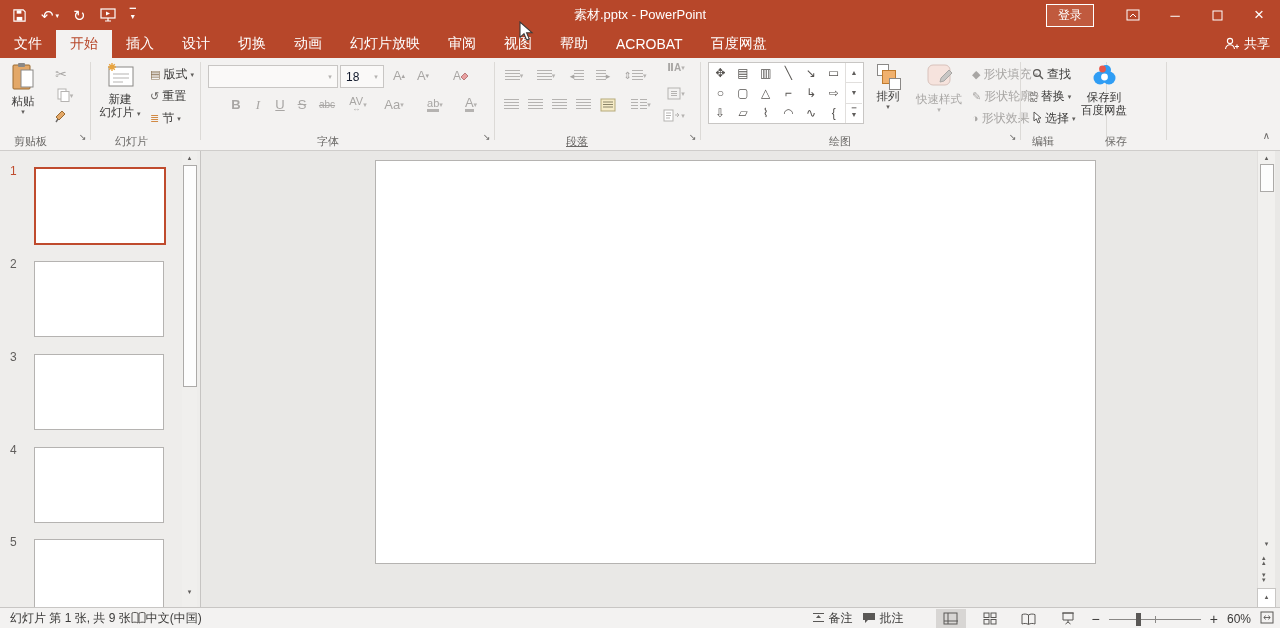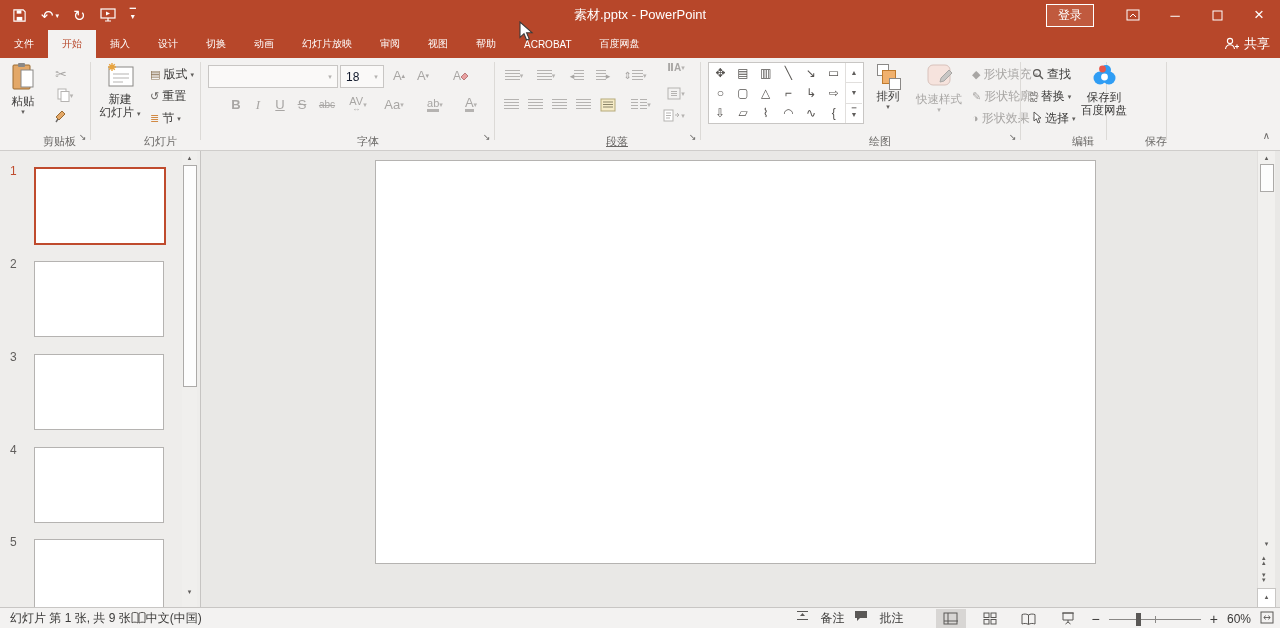--- a/index.html
+++ b/index.html
@@ -11,28 +11,28 @@
   .qat{position:absolute;left:12px;top:0;height:30px;display:flex;align-items:center;gap:14px;}
   .qbtn{display:flex;align-items:center;color:#fff;font-size:15px;line-height:1;cursor:default;}
   .qbtn svg{display:block}
   .title-text{position:absolute;left:0;right:0;top:0;height:30px;display:flex;align-items:center;justify-content:center;
               font-size:13px;color:#fff;pointer-events:none;}
   .win-ctrls{position:absolute;right:0;top:0;height:30px;display:flex;align-items:center;}
   .signin{border:1px solid #fff;background:#c05a3e;color:#fff;font-size:12px;padding:2px 11px;margin-right:18px;}
   .wbtn{width:42px;height:30px;display:flex;align-items:center;justify-content:center;font-size:13px;color:#fff;}
   
   #tabrow{position:absolute;left:0;top:30px;width:1280px;height:28px;background:#b7472a;display:flex;align-items:stretch;}
-  .tab{display:flex;align-items:center;padding:0 14px;font-size:10px;color:#fff;cursor:default;}
+  .tab{display:flex;align-items:center;padding:0 14px;font-size:14px;color:#fff;cursor:default;}
   .tab.selected{background:#f3f2f1;color:#b7472a;}
   .tab-search{display:flex;align-items:center;gap:6px;padding:0 12px;font-size:13px;color:#fff;}
   .share{position:absolute;right:10px;top:0;height:28px;display:flex;align-items:center;gap:5px;font-size:13px;color:#fff;}
   
   #ribbon{position:absolute;left:0;top:58px;width:1280px;height:92px;background:#f3f2f1;border-bottom:1px solid #cfcdcb;}
   .gsep{position:absolute;top:4px;height:78px;width:1px;background:#dcdad7;}
-  .glabel{position:absolute;top:76px;font-size:11px;color:#6a6866;text-align:right;}
+  .glabel{position:absolute;top:76px;font-size:11px;color:#6a6866;text-align:left;}
   .launcher{position:absolute;top:75px;font-size:9px;color:#6a6866;line-height:1;}
   .bigbtn{position:absolute;display:flex;flex-direction:column;align-items:center;cursor:default;}
   .bigbtn .lbl{font-size:11.5px;color:#3b3a39;line-height:13px;text-align:center;}
   .bigbtn .lbl.gray{color:#a8a6a4;}
   .dd{font-size:7px;color:#605e5c;line-height:1;}
   .dd.gray{color:#b5b3b1;}
   .mini{position:absolute;display:flex;align-items:center;gap:3px;font-size:12px;color:#3b3a39;white-space:nowrap;}
   .mini.gray{color:#a8a6a4;}
   .mico{font-size:11px;line-height:1;}
   .fbtn{position:absolute;display:flex;align-items:center;justify-content:center;color:#a8a6a4;font-size:13px;}
@@ -63,21 +63,21 @@
   #notesbar .ph{position:absolute;left:15px;top:11px;font-size:13px;color:#404040;}
   #vscroll{position:absolute;left:1257px;top:0;width:17px;height:437px;background:#f1f0ee;border-left:1px solid #e1dfdd;}
   .dbl{line-height:5px;font-size:7px;color:#605e5c;text-align:center;}
   #nscroll{position:absolute;left:1257px;top:437px;width:17px;height:32px;background:#fff;border:1px solid #c8c6c4;display:flex;flex-direction:column;}
   #nscroll div{flex:1;display:flex;align-items:center;justify-content:center;font-size:7px;color:#605e5c;}
   
   #statusbar{position:absolute;left:0;top:607px;width:1280px;height:21px;background:#f3f2f1;border-top:1px solid #c8c6c4;
              display:flex;align-items:center;font-size:12px;color:#3b3a39;}
   .sb-left{display:flex;align-items:center;padding-left:10px;}
   .sb-right{position:absolute;right:6px;top:0;height:21px;display:flex;align-items:center;gap:9px;}
-  .sb-item{display:flex;gap:12px;cursor:default;}
+  .sb-item{display:flex;align-items:center;gap:4px;cursor:default;}
   .vbtn{width:30px;height:20px;display:flex;align-items:center;justify-content:center;cursor:default;}
   .vbtn.active{background:#d8d6d4;}
   .zoom-slider{position:relative;width:92px;height:20px;cursor:default;}
   .zs-track{position:absolute;left:0;right:0;top:10px;height:1px;background:#8a8886;}
   .zs-mid{position:absolute;left:50%;top:7px;width:1px;height:7px;background:#8a8886;}
   .zs-thumb{position:absolute;left:30%;top:4px;width:5px;height:13px;background:#5a5856;}
   .icon{line-height:1;}
 </style>
 </head>
 <body>

